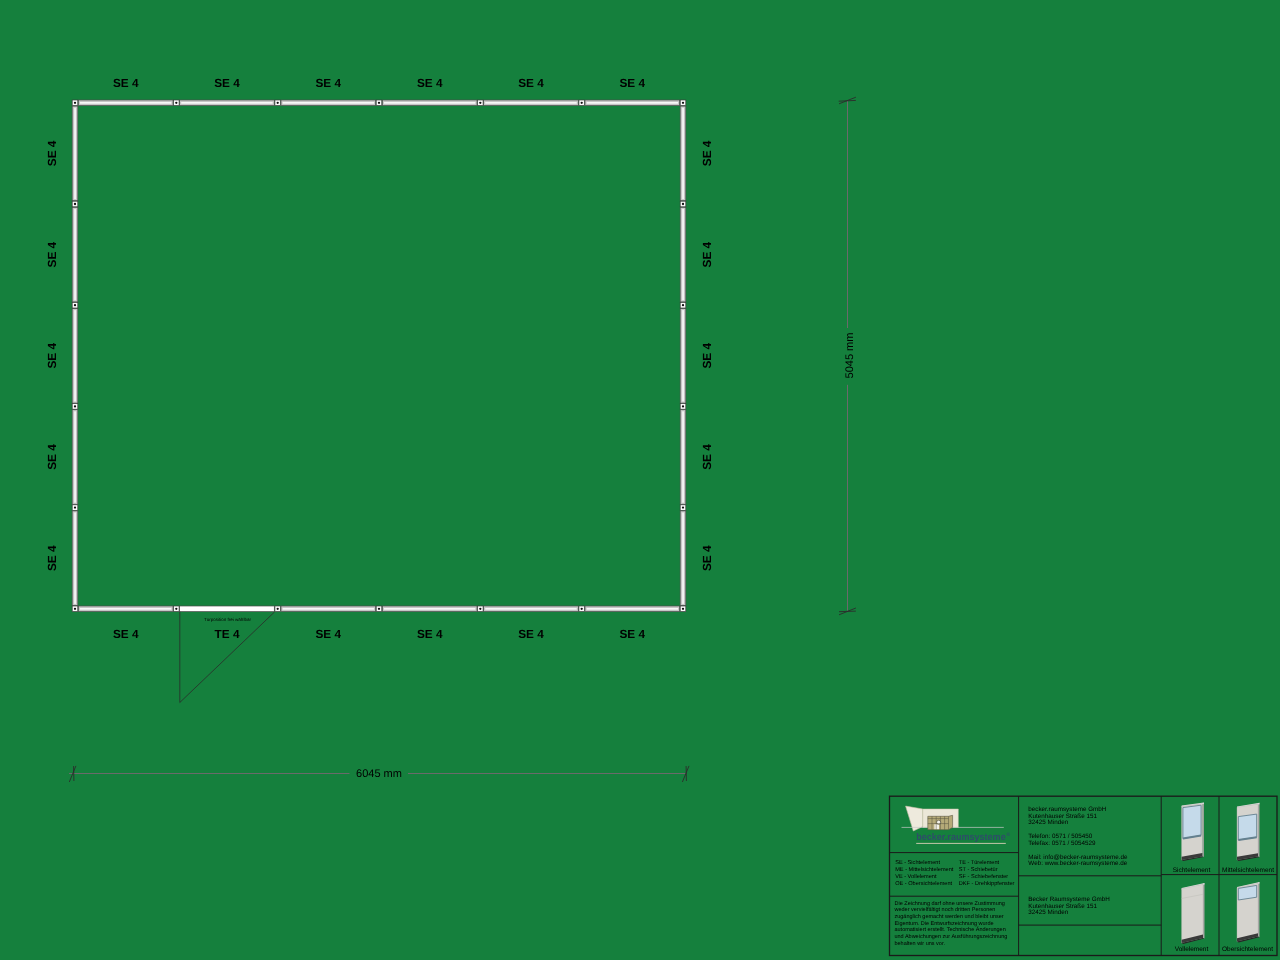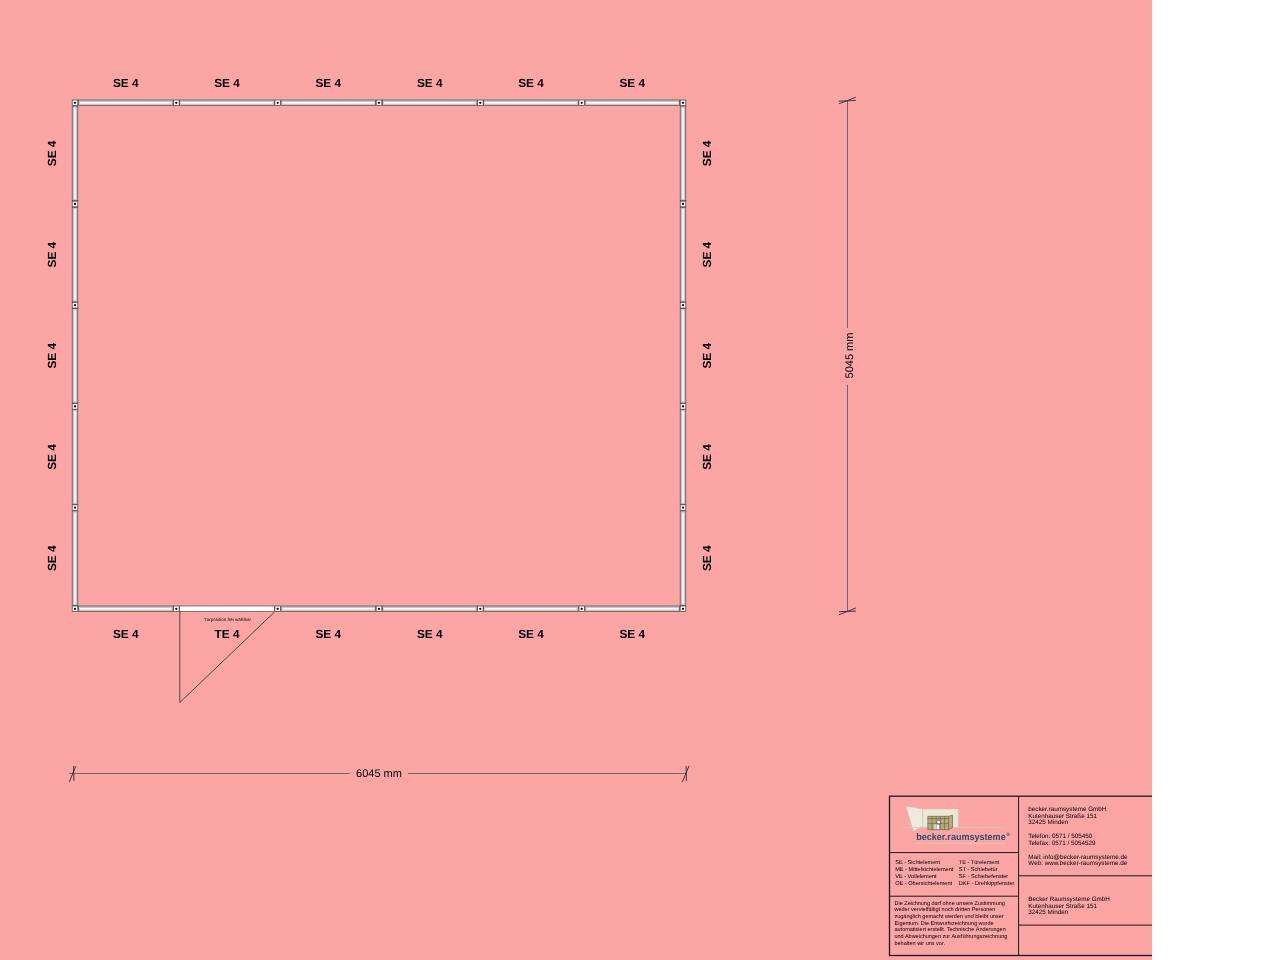--- a/index.html
+++ b/index.html
@@ -1,14 +1,14 @@
 <!DOCTYPE html>
 <html><head><meta charset="utf-8"><style>
 html,body{margin:0;padding:0;background:#ffffff;}
-#page{position:relative;width:1152px;height:960px;background:#fca5a5;overflow:hidden;}
+#page{position:relative;width:1280px;height:960px;background:#15803d;overflow:hidden;}
 svg text{font-family:"Liberation Sans", sans-serif;text-rendering:geometricPrecision;}
 </style></head><body>
 <div id="page">
 <svg width="1280" height="960" viewBox="0 0 1280 960">
 
 <g>
 <rect x="78.3" y="100.0" width="94.7" height="5.6" fill="#c6c6c6" stroke="#4d4d4d" stroke-width="0.7"></rect>
 <rect x="79.9" y="102.0" width="91.5" height="1.7" fill="#f8f8f8" stroke="none"></rect>
 <rect x="179.6" y="100.0" width="94.7" height="5.6" fill="#c6c6c6" stroke="#4d4d4d" stroke-width="0.7"></rect>
 <rect x="181.2" y="102.0" width="91.5" height="1.7" fill="#f8f8f8" stroke="none"></rect>

